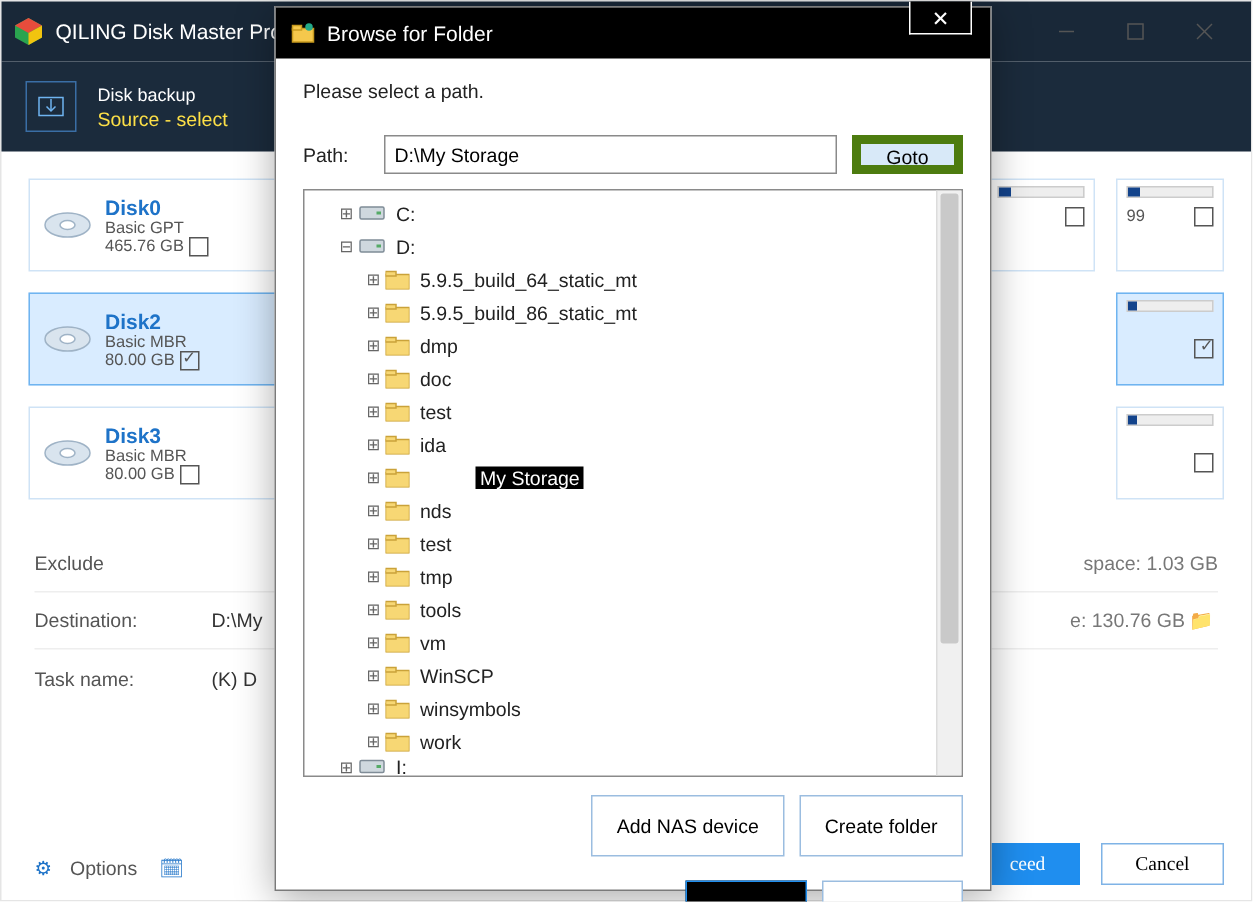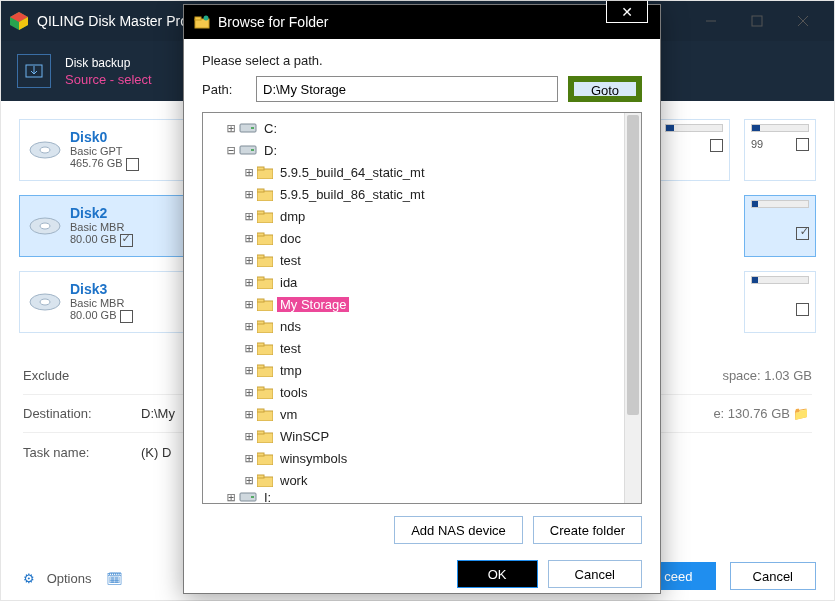--- a/index.html
+++ b/index.html
@@ -10,21 +10,21 @@
   .main-titlebar { height:40px; background:#192838; display:flex; align-items:center; padding:0 8px; }
   .app-logo { width:20px; height:20px; position:relative; margin-right:8px;}
   .app-logo svg { width:20px; height:20px; }
   .main-title { color:#fff; font-size:14px; flex:1; }
   .main-wcontrols { display:flex; gap:0; margin-left:auto; }
   .wctl { width:46px; height:40px; display:flex; align-items:center; justify-content:center; color:#555; font-size:12px;}
 
   .task-header { height:60px; background:#1b2b3c; display:flex; align-items:center; padding:0 16px; color:#fff; }
   .task-icon { width:34px;height:34px; border:1px solid #3a6ea5; display:flex;align-items:center;justify-content:center; margin-right:14px;}
   .task-title { font-size:12px; }
-  .task-sub { font-size:13px; color:#ec4899; margin-top:2px;}
+  .task-sub { font-size:13px; color:#fde047; margin-top:2px;}
 
   .disk-zone { padding:18px 18px 0 18px; }
   .disk-row { display:flex; gap:14px; margin-bottom:14px; height:62px;}
   .disk-card { border:1px solid #cfe3f6; background:#fff; padding:6px 8px; display:flex; align-items:center; gap:8px; min-width:100px;}
   .disk-card.sel { background:#d9ecff; border-color:#6fb4f0; }
   .disk-main { width:220px; }
   .disk-ico { width:34px;height:24px; }
   .dtitle { color:#1e73c8; font-weight:bold; font-size:14px;}
   .dsub { font-size:11px; color:#555;}
   .dsize { font-size:11px; color:#555;}
@@ -40,51 +40,51 @@
   .tail-box.sel{background:#d9ecff;border-color:#6fb4f0;}
 
   .lower { padding:10px 22px; font-size:13px; color:#555; }
   .lower .row{display:flex; align-items:center; height:38px; border-bottom:1px solid #eee;}
   .lower .lab{width:118px; color:#555;}
   .lower .val{color:#333;text-align:center;}
   .lower .right{margin-left:auto;color:#777;}
   .link-ico{color:#1e73c8;width:22px;text-align:center;}
 
   .bottom-bar{ position:absolute; bottom:10px; right:18px; display:flex; gap:14px;}
-  .btn{ height:28px; padding:0 22px; font-size:13px; border:1px solid #7fb3e6; background:#fff; display:flex;align-items:center;justify-content:center;}
+  .btn{ height:28px; padding:0 22px; font-size:13px; border:1px solid #7fb3e6; background:#fff; display:flex;align-items:center;justify-content:center;font-family:Liberation Serif, serif;}
   .btn.primary{ background:#1f8eef; color:#fff; border-color:#1f8eef;}
   .options-row{position:absolute; left:22px; bottom:14px; display:flex; gap:12px; align-items:center; color:#555;font-size:13px;}
   .gear{color:#1e73c8;}
 
   
   .dialog{ position:absolute; left:183px; top:4px; width:478px; height:590px; background:#fff; border:1px solid #7a7a7a; box-shadow:0 5px 25px rgba(0,0,0,.35);}
   .dlg-title{ height:34px; background:#000; color:#fff; display:flex; align-items:center; padding:0 10px; font-size:14px;}
   .dlg-title .ico{margin-right:8px; display:flex;}
   .dlg-x{ position:absolute; right:12px; top:-4px; width:42px;height:22px;background:#000;color:#fff;display:flex;align-items:center;justify-content:center;font-size:14px;border:1px solid #fff; border-top:none;}
   .dlg-body{ padding:14px 18px 10px 18px; font-size:13px; color:#222;}
-  .prompt{margin-bottom:8px;}
+  .prompt{margin-bottom:22px;}
   .path-row{display:flex;align-items:center; gap:10px; margin-bottom:10px;}
   .path-row label{width:44px;}
   .path-row input{flex:1;height:26px;border:1px solid #8a8a8a;padding:0 6px;font-size:13px;}
   .goto{height:26px;width:74px;border:6px solid #4d7c0f;background:#d8e9f8;font-size:13px;}
 
   .tree-wrap{border:1px solid #8a8a8a; height:392px; position:relative; overflow:hidden;}
   .tree-scroll{position:absolute;right:0;top:0;bottom:0;width:17px;background:#f0f0f0;border-left:1px solid #dcdcdc;}
   .thumb{position:absolute;left:2px;right:2px;top:2px;height:300px;background:#c9c9c9;border-radius:2px;}
   .tree{padding:4px 4px; font-size:13px; color:#222;}
   .node{display:flex;align-items:center;height:22px; white-space:nowrap;}
   .twist{width:12px;text-align:center;color:#666;font-size:11px; margin-right:2px;}
   .drv-ico{width:18px;height:14px;margin-right:4px;display:inline-block;}
   .fld-ico{width:16px;height:13px;margin-right:4px;display:inline-block;}
   .node-label{padding:0 3px;}
-  .node-label.sel{background:#ec4899;color:#fff;}
+  .node-label.sel{background:#000000;color:#fff;margin-left:40px;}
   .ind1{margin-left:18px;} .ind2{margin-left:36px;}
 
   .dlg-row2{display:flex;justify-content:flex-end;gap:10px;margin-top:12px;}
-  .dbtn{height:28px;padding:0 16px;border:1px solid #9bbde0;background:#fff;font-size:13px;}
+  .dbtn{height:41px;padding:0 16px;border:1px solid #9bbde0;background:#fff;font-size:13px;}
   .dlg-row3{display:flex;justify-content:flex-end;gap:10px;margin-top:16px;}
   .dbtn.primary{background:#000000;color:#fff;border-color:#1f8eef;padding:0 30px;}
   .dbtn.wide{padding:0 26px;}
 
   svg{display:block;}
 </style>
 </head>
 <body>
 
 <div class="main-window">

